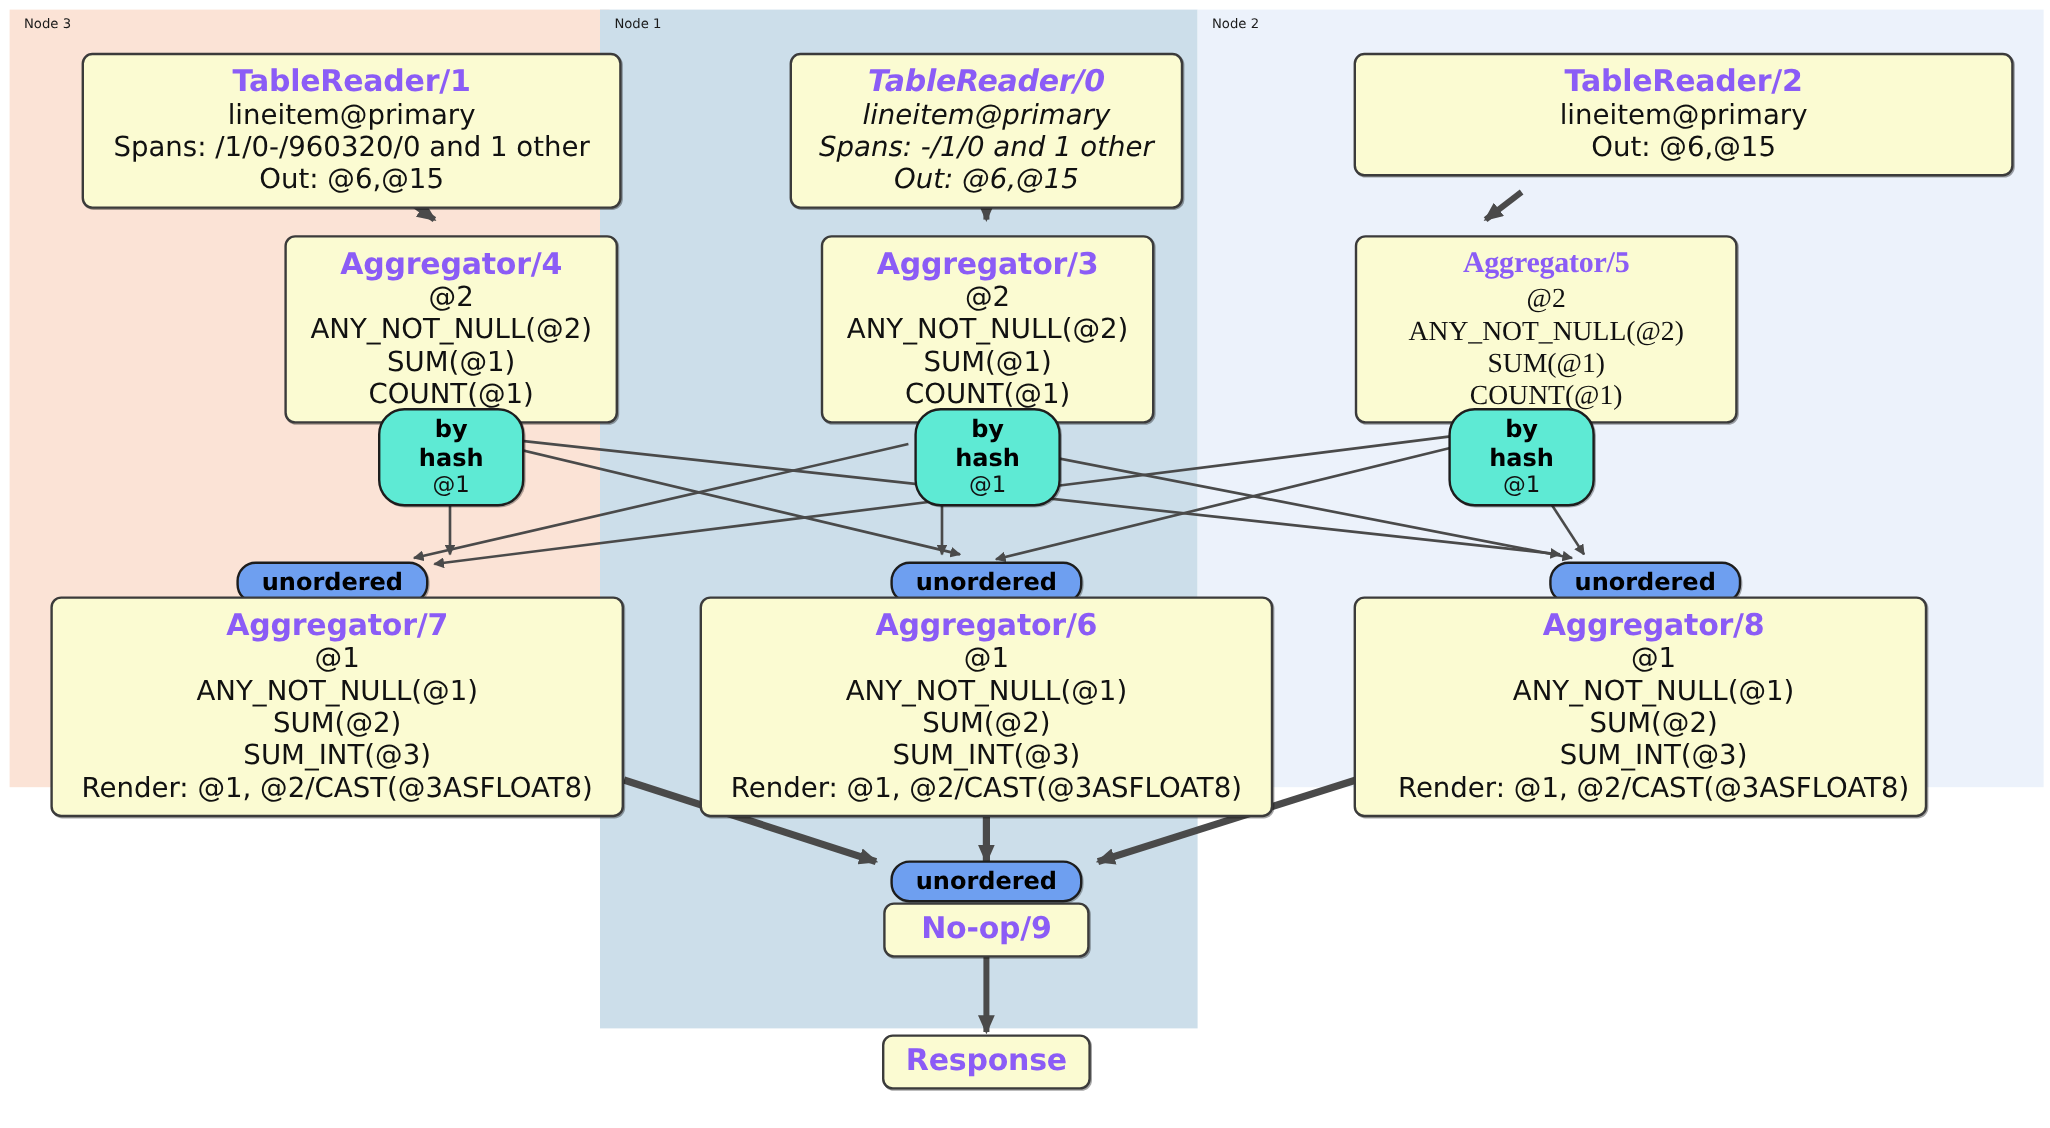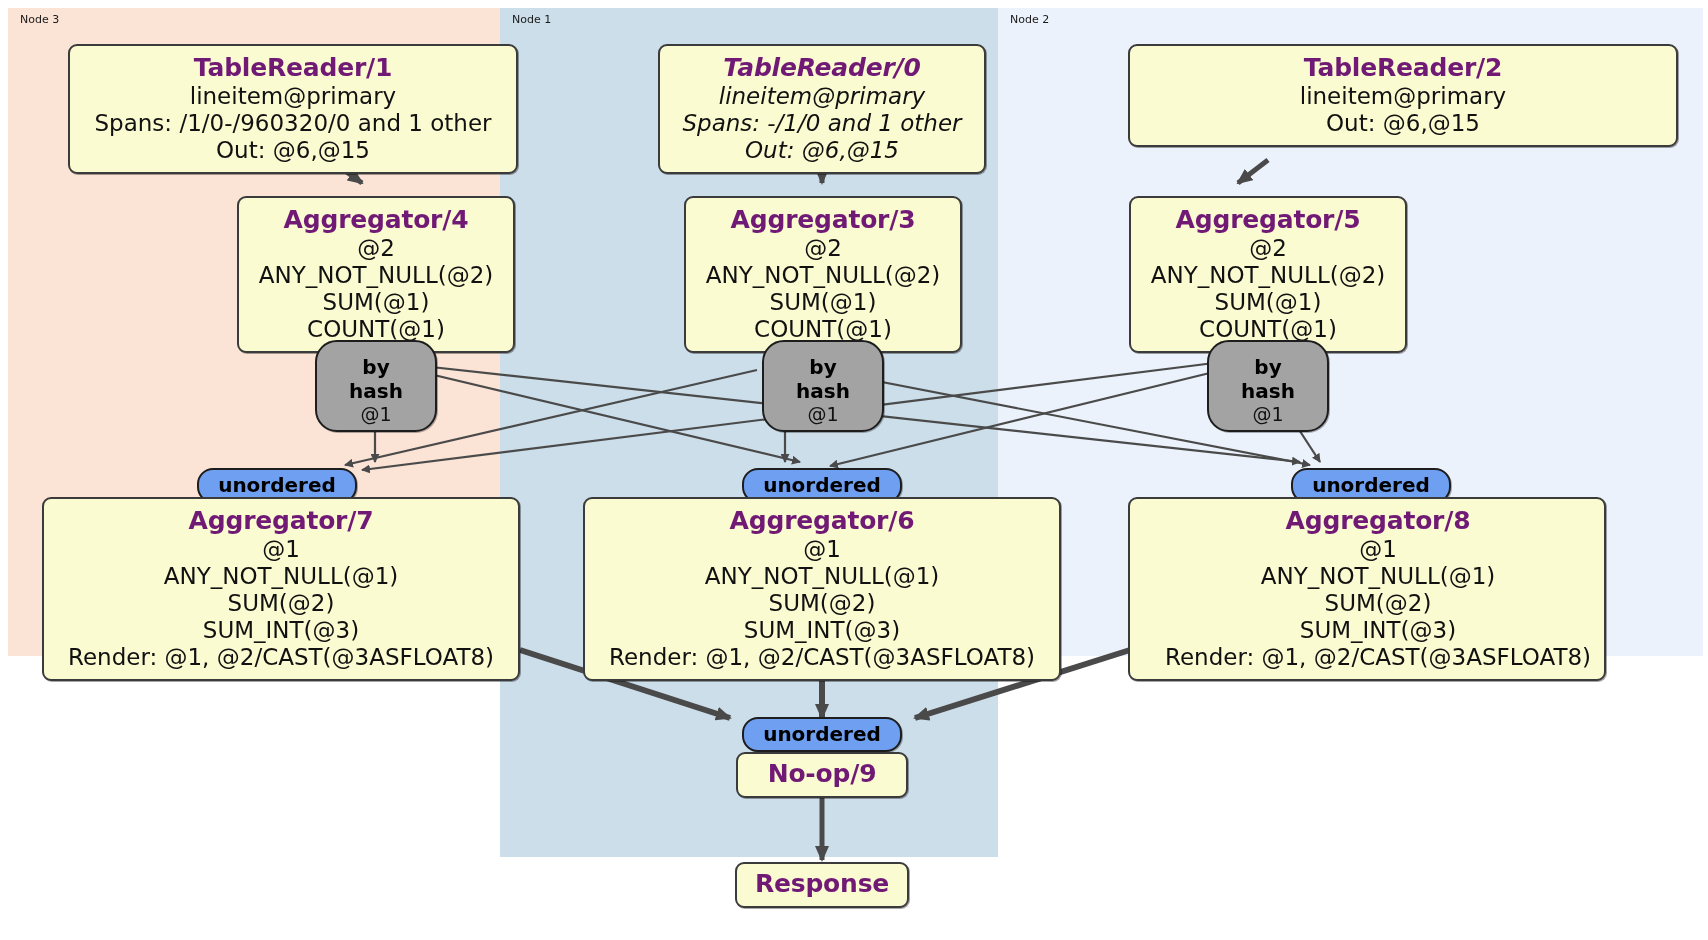--- a/index.html
+++ b/index.html
@@ -5,26 +5,26 @@
   html,body{margin:0;padding:0;background:#ffffff;}
   body{width:1708px;height:940px;font-family:"DejaVu Sans",sans-serif;overflow:hidden;}
   #stage{position:relative;width:1708px;height:940px;}
 
   .node-panel{position:absolute;box-sizing:border-box;}
   .node-label{position:absolute;font-size:11px;color:#1a1a1a;font-family:"DejaVu Sans",sans-serif;}
 
   .proc{position:absolute;box-sizing:border-box;background:#fbfbd2;border:2px solid #3b3b3b;
         border-radius:9px;text-align:center;padding:6px 10px 8px 10px;
         box-shadow:1px 1px 0 rgba(0,0,0,0.35);}
-  .proc .title{font-weight:bold;font-size:25px;line-height:31px;color:#701a75;letter-spacing:-0.2px;}
+  .proc .title{font-weight:bold;font-size:25px;line-height:31px;color:#8b5cf6;letter-spacing:-0.2px;}
   .proc .line{font-size:23px;line-height:27px;color:#111;}
 
   .pill{position:absolute;box-sizing:border-box;border:2px solid #1d1d1d;border-radius:22px;
         text-align:center;box-shadow:1px 1px 0 rgba(0,0,0,0.3);}
-  .pill.hash{background:#a3a3a3;padding:13px 16px 5px 16px;}
+  .pill.hash{background:#5eead4;padding:3px 16px 5px 16px;}
   .pill.unord{background:#6e9ff0;padding:3px 14px 4px 14px;border-radius:16px;}
   .pill .ptitle{font-weight:bold;font-size:20px;line-height:24px;color:#000;}
   .pill .psub{font-size:19px;line-height:22px;color:#111;}
 
   svg.edges{position:absolute;left:0;top:0;width:1708px;height:940px;pointer-events:none;}
 </style>
 </head>
 <body>
 
 <div id="stage">
@@ -99,21 +99,21 @@
   </div>
 
   <div class="proc" style="left:684px;top:196px;width:278px;">
     <div class="title">Aggregator/3</div>
     <div class="line">@2</div>
     <div class="line">ANY_NOT_NULL(@2)</div>
     <div class="line">SUM(@1)</div>
     <div class="line">COUNT(@1)</div>
   </div>
 
-  <div class="proc" style="left:1129px;top:196px;width:278px;">
+  <div class="proc" style="left:1129px;top:196px;width:319px;font-family:Liberation Serif, serif;">
     <div class="title">Aggregator/5</div>
     <div class="line">@2</div>
     <div class="line">ANY_NOT_NULL(@2)</div>
     <div class="line">SUM(@1)</div>
     <div class="line">COUNT(@1)</div>
   </div>
 
   <div class="pill hash" style="left:315px;top:340px;width:122px;">
     <div class="ptitle">by hash</div>
     <div class="psub">@1</div>

